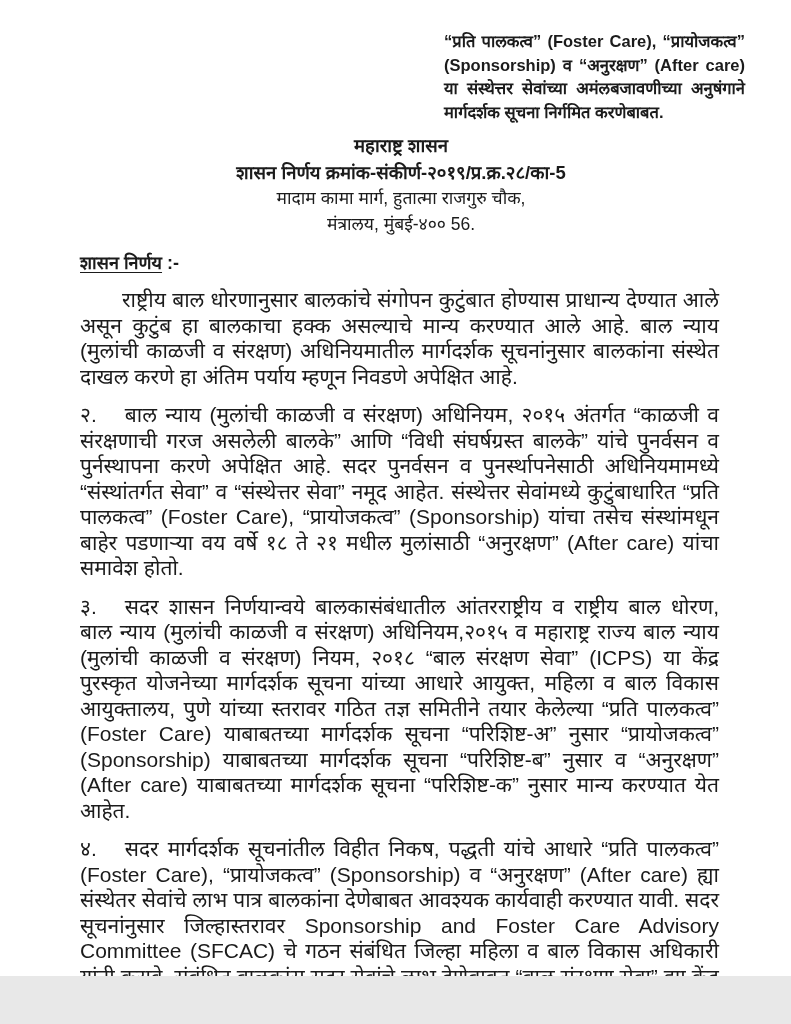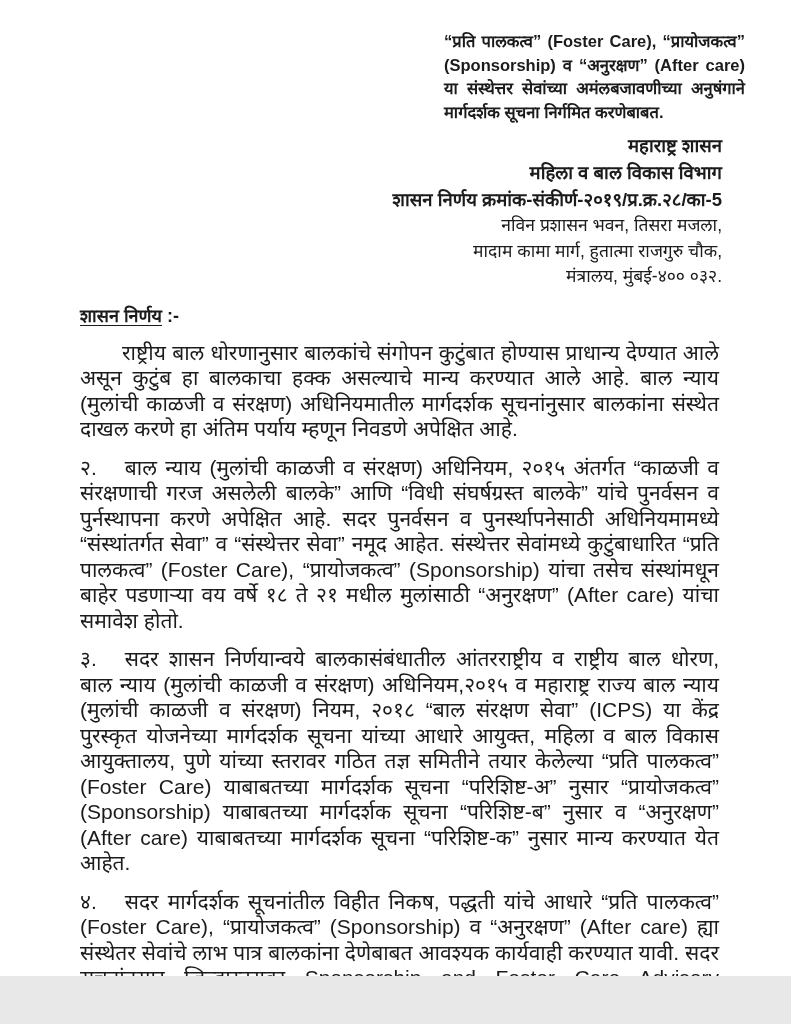--- a/index.html
+++ b/index.html
@@ -22,21 +22,21 @@
   .subject {
     margin: 30px 46px 0 444px;
     font-weight: bold;
     font-size: 16.5px;
     line-height: 23.5px;
     text-align: justify;
   }
   
   .header {
     margin: 8px 69px 0 80px;
-    text-align: right;
+    text-align: center;
   }
   .header .h-bold {
     font-weight: bold;
     font-size: 18.5px;
     line-height: 27px;
   }
   .header .h-reg {
     font-weight: normal;
     font-size: 17.5px;
     line-height: 25.5px;
@@ -70,25 +70,23 @@
 </style>
 </head>
 <body>
 
 <div class="page">
 
   <div class="subject">“प्रति पालकत्व” (Foster Care), “प्रायोजकत्व” (Sponsorship) व “अनुरक्षण” (After care) या संस्थेत्तर सेवांच्या अमंलबजावणीच्या अनुषंगाने मार्गदर्शक सूचना निर्गमित करणेबाबत.</div>
 
   <div class="header">
     <div class="h-bold">महाराष्ट्र शासन</div>
-    <div class="h-bold">महिला व बाल विकास विभाग</div>
     <div class="h-bold">शासन निर्णय क्रमांक-संकीर्ण-२०१९/प्र.क्र.२८/का-5</div>
-    <div class="h-reg">नविन प्रशासन भवन, तिसरा मजला,</div>
     <div class="h-reg">मादाम कामा मार्ग, हुतात्मा राजगुरु चौक,</div>
-    <div class="h-reg">मंत्रालय, मुंबई-४०० ०३२.</div>
+    <div class="h-reg">मंत्रालय, मुंबई-४०० 56.</div>
   </div>
 
   <div class="content">
 
     <div class="gr-heading">
       <span class="underlined">शासन निर्णय</span><span> :-</span>
     </div>
 
     <div class="para first-indent">
       <span>राष्ट्रीय बाल धोरणानुसार बालकांचे संगोपन कुटुंबात होण्यास प्राधान्य देण्यात आले असून कुटुंब हा बालकाचा हक्क असल्याचे मान्य करण्यात आले आहे. बाल न्याय (मुलांची काळजी व संरक्षण) अधिनियमातील मार्गदर्शक सूचनांनुसार बालकांना संस्थेत दाखल करणे हा अंतिम पर्याय म्हणून निवडणे अपेक्षित आहे.</span>

